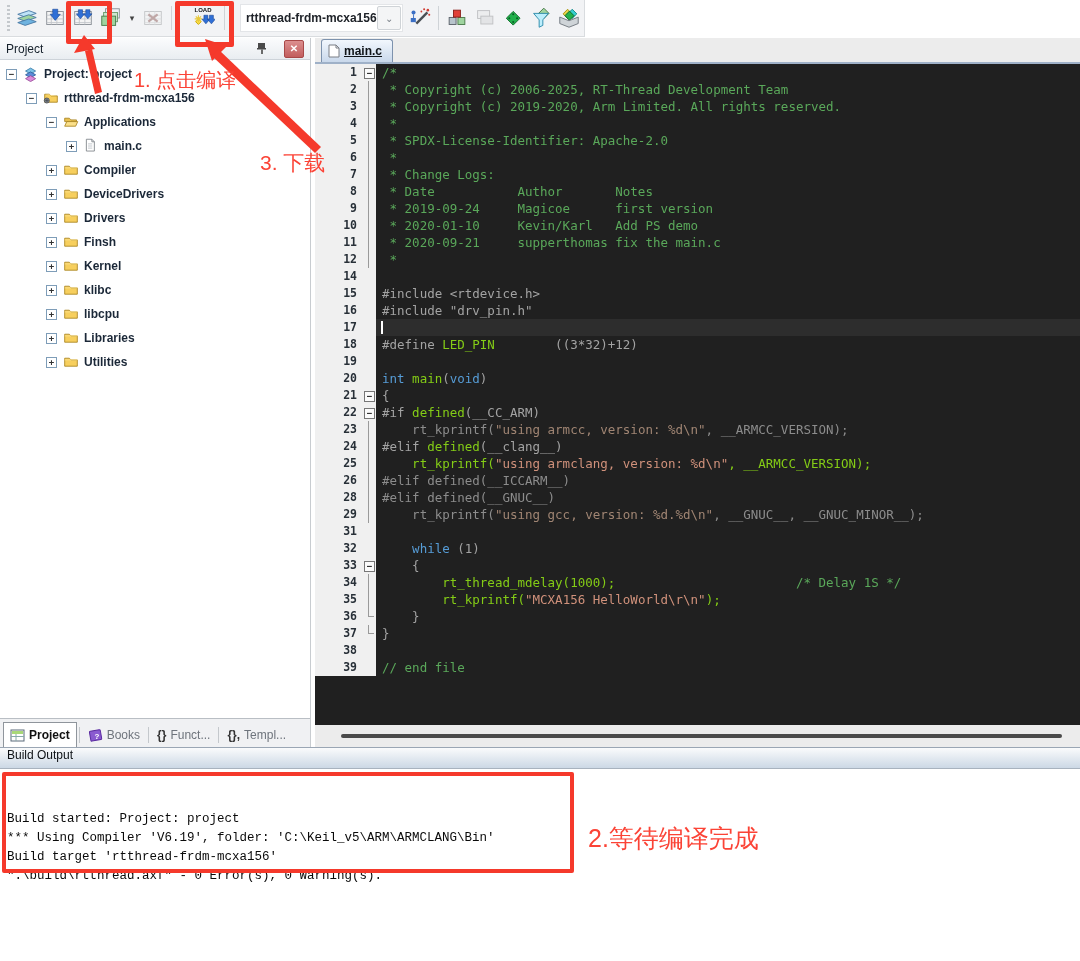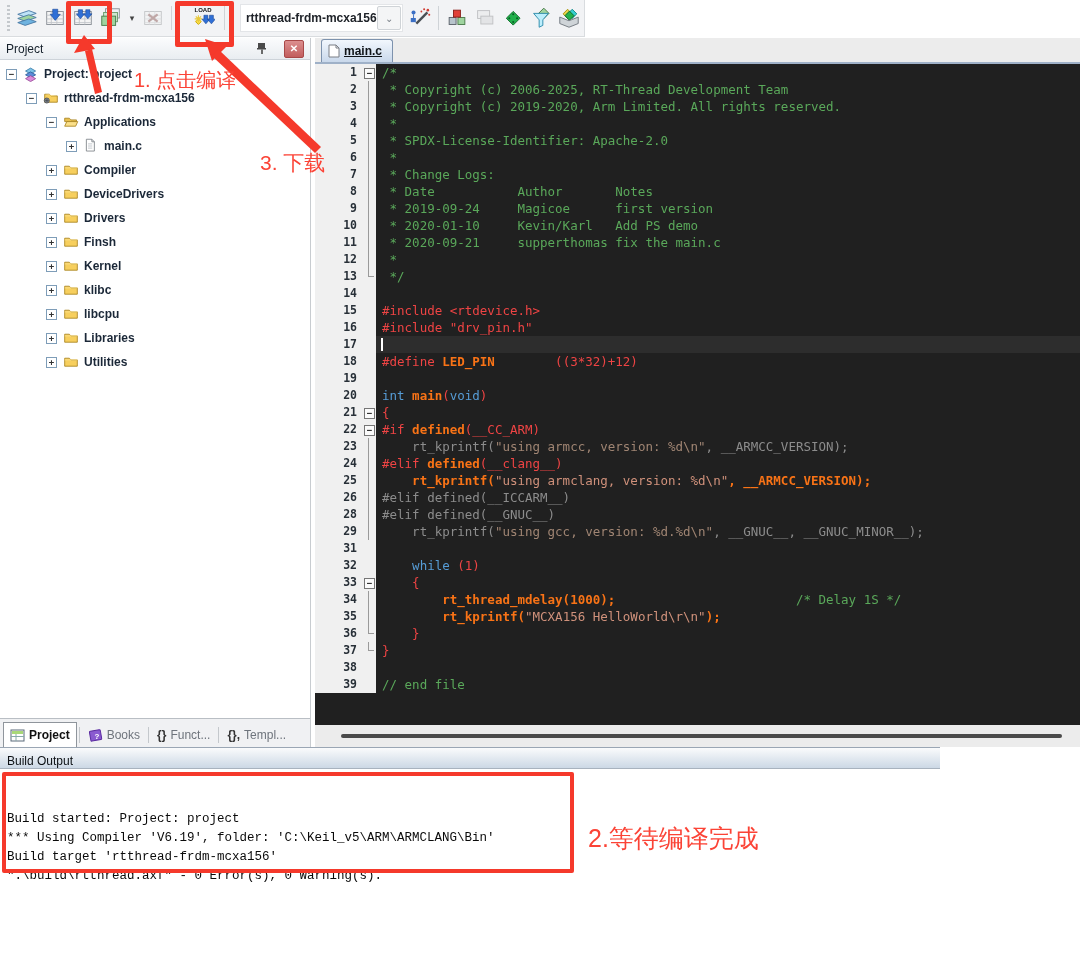--- a/index.html
+++ b/index.html
@@ -67,29 +67,29 @@
         font:600 11.5px/17px "DejaVu Sans Mono",monospace;color:#283038;flex:0 0 auto;}
   .fold{width:14px;background:#f0f0f0;position:relative;flex:0 0 auto;}
   .fbox{position:absolute;left:2px;top:4px;width:9px;height:9px;border:1px solid #767676;
         background:#fbfbfb;font:700 9px/8px "DejaVu Sans Mono",monospace;color:#222;text-align:center;}
   .fv{position:absolute;left:6px;top:0;bottom:0;width:1px;background:#9a9a9a;}
   .fe{position:absolute;left:6px;top:0;height:9px;width:1px;background:#9a9a9a;}
   .ft{position:absolute;left:6px;top:8px;width:6px;height:1px;background:#9a9a9a;}
   .etext{flex:1;padding-left:6px;font:12.5px/17px "DejaVu Sans Mono",monospace;white-space:pre;color:#d4d4d4;}
   .etext.cur{background:#2d2d2d;position:relative;}
   .caret{position:absolute;left:5px;top:2px;width:2px;height:13px;background:#fff;}
-  .tk-n{color:#ef4444}.tk-b{color:#f97316;font-weight:700}.tk-k{color:#569cd6}
+  .tk-n{color:#a3a3a3}.tk-b{color:#84cc16;font-weight:400}.tk-k{color:#569cd6}
   .tk-s{color:#d0917b}.tk-c{color:#5aa85a}.tk-d{color:#8c8c8c}.tk-ds{color:#a08573}
   #ehscroll{position:absolute;left:0;bottom:0;right:0;height:22px;background:#ececec;}
   #ehthumb{position:absolute;left:26px;right:18px;top:9px;height:4px;border-radius:2px;background:#4a4a4a;}
 
   
-  #bohead{position:absolute;left:0;top:747px;width:940px;height:22px;
+  #bohead{position:absolute;left:0;top:747px;width:1080px;height:22px;
           background:linear-gradient(#fafbfc,#ccd8e5);border-top:1px solid #9aa6b4;
-          border-bottom:1px solid #a8b2be;box-sizing:border-box;display:flex;align-items:flex-end;}
+          border-bottom:1px solid #a8b2be;box-sizing:border-box;display:flex;align-items:flex-start;}
   #bohead span{font-size:12px;color:#0c1014;padding-left:7px;}
   #boout{position:absolute;left:0;top:802px;width:1080px;height:178px;background:#fff;overflow:hidden;}
   .boline{font:12.5px/19px "Liberation Mono","DejaVu Sans Mono",monospace;color:#0a0a0a;
           white-space:pre;padding-left:7px;}
   #boout .pad{height:8px;}
 
   
   .rbox{position:absolute;border:5px solid #f5392b;border-radius:2px;pointer-events:none;}
   #rbox3{border-width:4px;}
   .rtext{position:absolute;color:#fb4336;pointer-events:none;white-space:nowrap;}
@@ -450,28 +450,20 @@
             <span class="fv"></span>
           </span>
           <span class="etext"><span class="tk-c"> * 2020-09-21     supperthomas fix the main.c</span></span>
         </div>
         <div class="erow">
           <span class="lnum">12</span>
           <span class="fold">
             <span class="fv"></span>
           </span>
           <span class="etext"><span class="tk-c"> *</span></span>
-        </div>
-        <div class="erow">
-          <span class="lnum">13</span>
-          <span class="fold">
-            <span class="fe"></span>
-            <span class="ft"></span>
-          </span>
-          <span class="etext"><span class="tk-c"> */</span></span>
         </div>
         <div class="erow">
           <span class="lnum">14</span>
           <span class="fold"></span>
           <span class="etext"></span>
         </div>
         <div class="erow">
           <span class="lnum">15</span>
           <span class="fold"></span>
           <span class="etext"><span class="tk-n">#include &lt;rtdevice.h&gt;</span></span>

